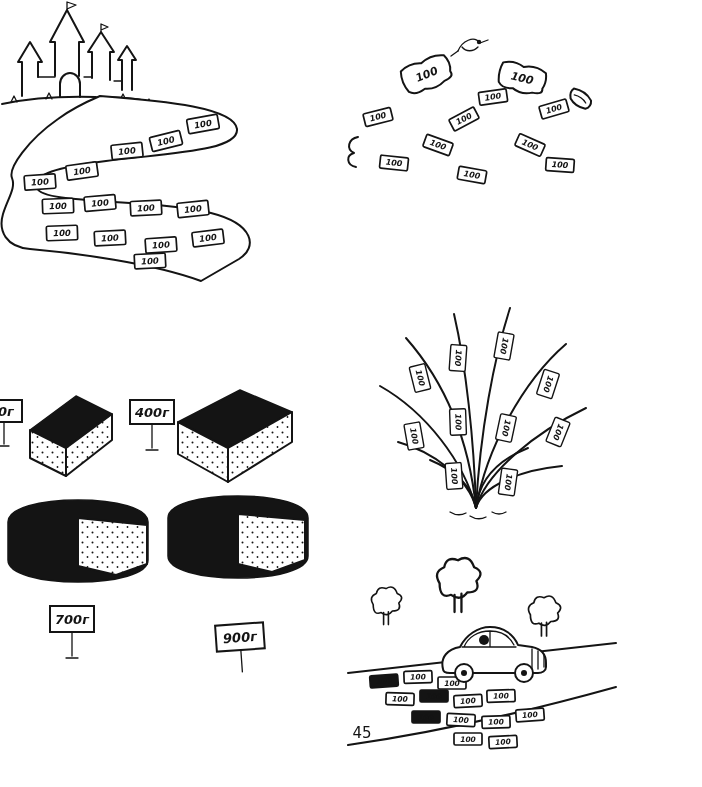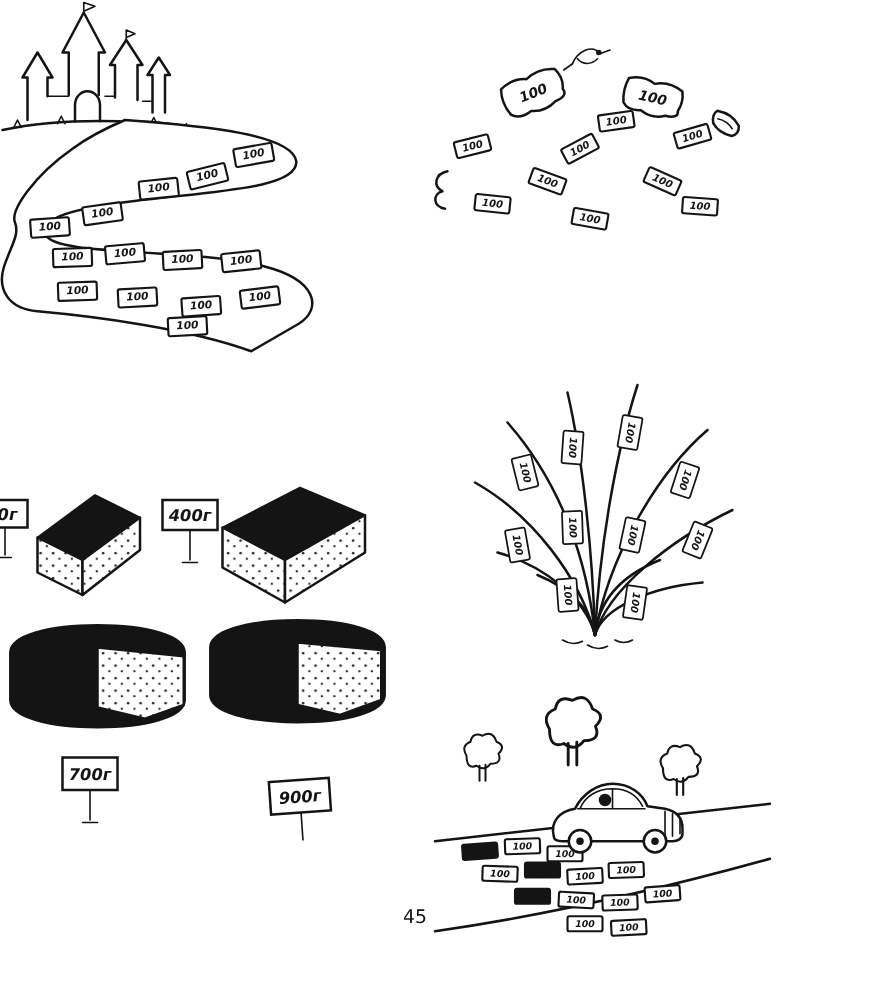--- a/index.html
+++ b/index.html
@@ -13,21 +13,21 @@
   .illo{position:absolute;overflow:visible;}
   .line{fill:none;stroke:#141414;stroke-width:2;stroke-linecap:round;stroke-linejoin:round;}
   .thin{fill:none;stroke:#141414;stroke-width:1.3;stroke-linecap:round;stroke-linejoin:round;}
   .solid{fill:#141414;stroke:#141414;stroke-width:1.5;stroke-linejoin:round;}
   .paper{fill:#ffffff;stroke:#141414;stroke-width:2;stroke-linejoin:round;}
   .sign-rect{fill:#ffffff;stroke:#141414;stroke-width:2;}
   text{font-family:"DejaVu Sans",sans-serif;fill:#141414;}
   .sign-text{font-size:13px;font-weight:bold;font-style:italic;text-anchor:middle;}
   .big-note-text{font-size:11px;font-weight:bold;font-style:italic;text-anchor:middle;}
   .pageno{
-    position:absolute;left:312px;top:724px;width:40px;
+    position:absolute;left:342px;top:724px;width:40px;
     text-align:center;font-size:15px;color:#141414;
   }
 </style>
 </head>
 <body>
 
 <div class="page">
 
   <svg class="illo" viewBox="0 0 280 300" style="left:0;top:0;width:280px;height:300px">
 

